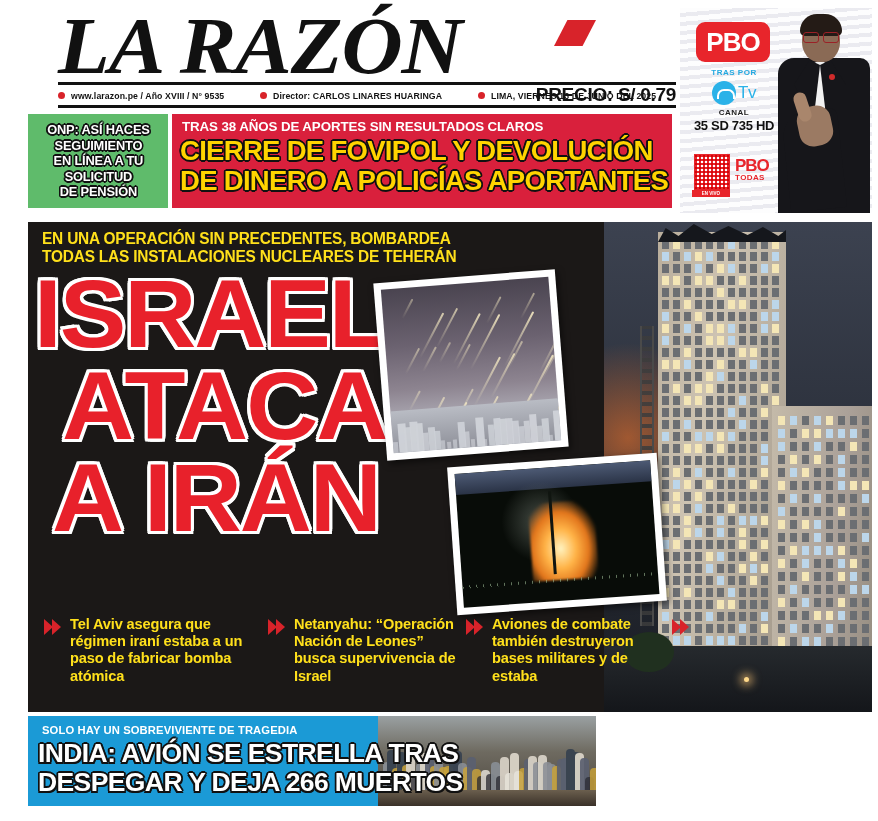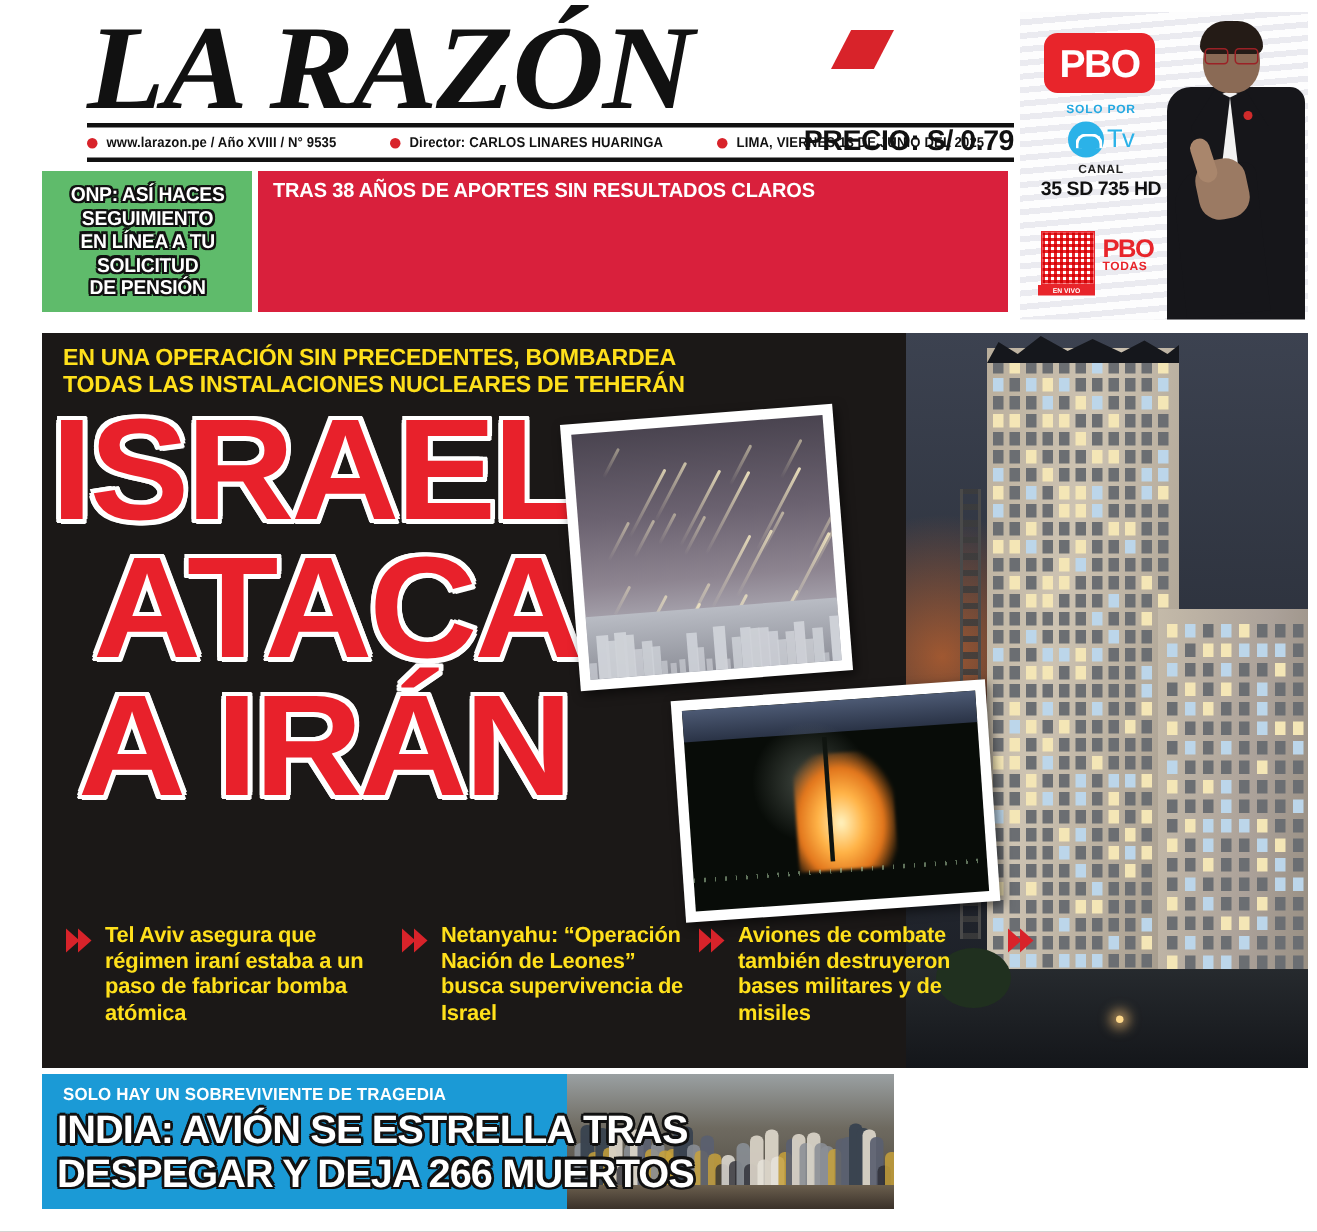--- a/index.html
+++ b/index.html
@@ -269,21 +269,21 @@
       <span class="price">PRECIO: S/ 0.79</span>
     </div>
     <div class="mast-rule2"></div>
   </div>
 
   <div class="pbo">
     <div class="pbo-waves"></div>
     <div class="pbo-logo">
       <span>PBO</span>
     </div>
-    <div class="pbo-ahora">SOLO POR</div>
+    <div class="pbo-ahora">TRAS POR</div>
     <div class="pbo-mtv">
       <span class="mcircle"></span>
       <span class="tv">Tv</span>
     </div>
     <div class="pbo-canal">CANAL</div>
     <div class="pbo-nums">35 SD  735 HD</div>
     <div class="pbo-qr"></div>
     <div class="pbo-qr-lbl">EN VIVO</div>
     <div class="pbo-radio">
       <div class="r1">PBO</div>
@@ -310,20 +310,24 @@
       <div>ONP: ASÍ HACES</div>
       <div>SEGUIMIENTO</div>
       <div>EN LÍNEA A TU</div>
       <div>SOLICITUD</div>
       <div>DE PENSIÓN</div>
     </div>
   </div>
 
   <div class="fovi">
     <div class="fovi-kick">TRAS 38 AÑOS DE APORTES SIN RESULTADOS CLAROS</div>
+    <div class="fovi-head">
+      <div>CIERRE DE FOVIPOL Y DEVOLUCIÓN</div>
+      <div>DE DINERO A POLICÍAS APORTANTES</div>
+    </div>
   </div>
 
   <div class="main">
 
     <div class="bldg-photo">
       <div class="sky-glow"></div>
       <div class="tower-main">
         <div class="win-grid" id="wg1">
             <i class="w" style="left:4px;top:8px"></i>
             <i class="w wl" style="left:15px;top:8px"></i>
@@ -961,21 +965,21 @@
       <div class="bul b1">
         <span class="chev"></span>
         <div class="bul-t">Tel Aviv asegura que régimen iraní estaba a un paso de fabricar bomba atómica</div>
       </div>
       <div class="bul b2">
         <span class="chev"></span>
         <div class="bul-t">Netanyahu: “Operación Nación de Leones” busca supervivencia de Israel</div>
       </div>
       <div class="bul b3">
         <span class="chev"></span>
-        <div class="bul-t">Aviones de combate también destruyeron bases militares y de misiles</div>
+        <div class="bul-t">Aviones de combate también destruyeron bases militares y de estaba</div>
       </div>
       <div class="bul b4">
         <span class="chev"></span>
       </div>
     </div>
   </div>
 
   <div class="bot-left">
     <div class="bl-photo">
       <div class="crowd" id="crowd">

